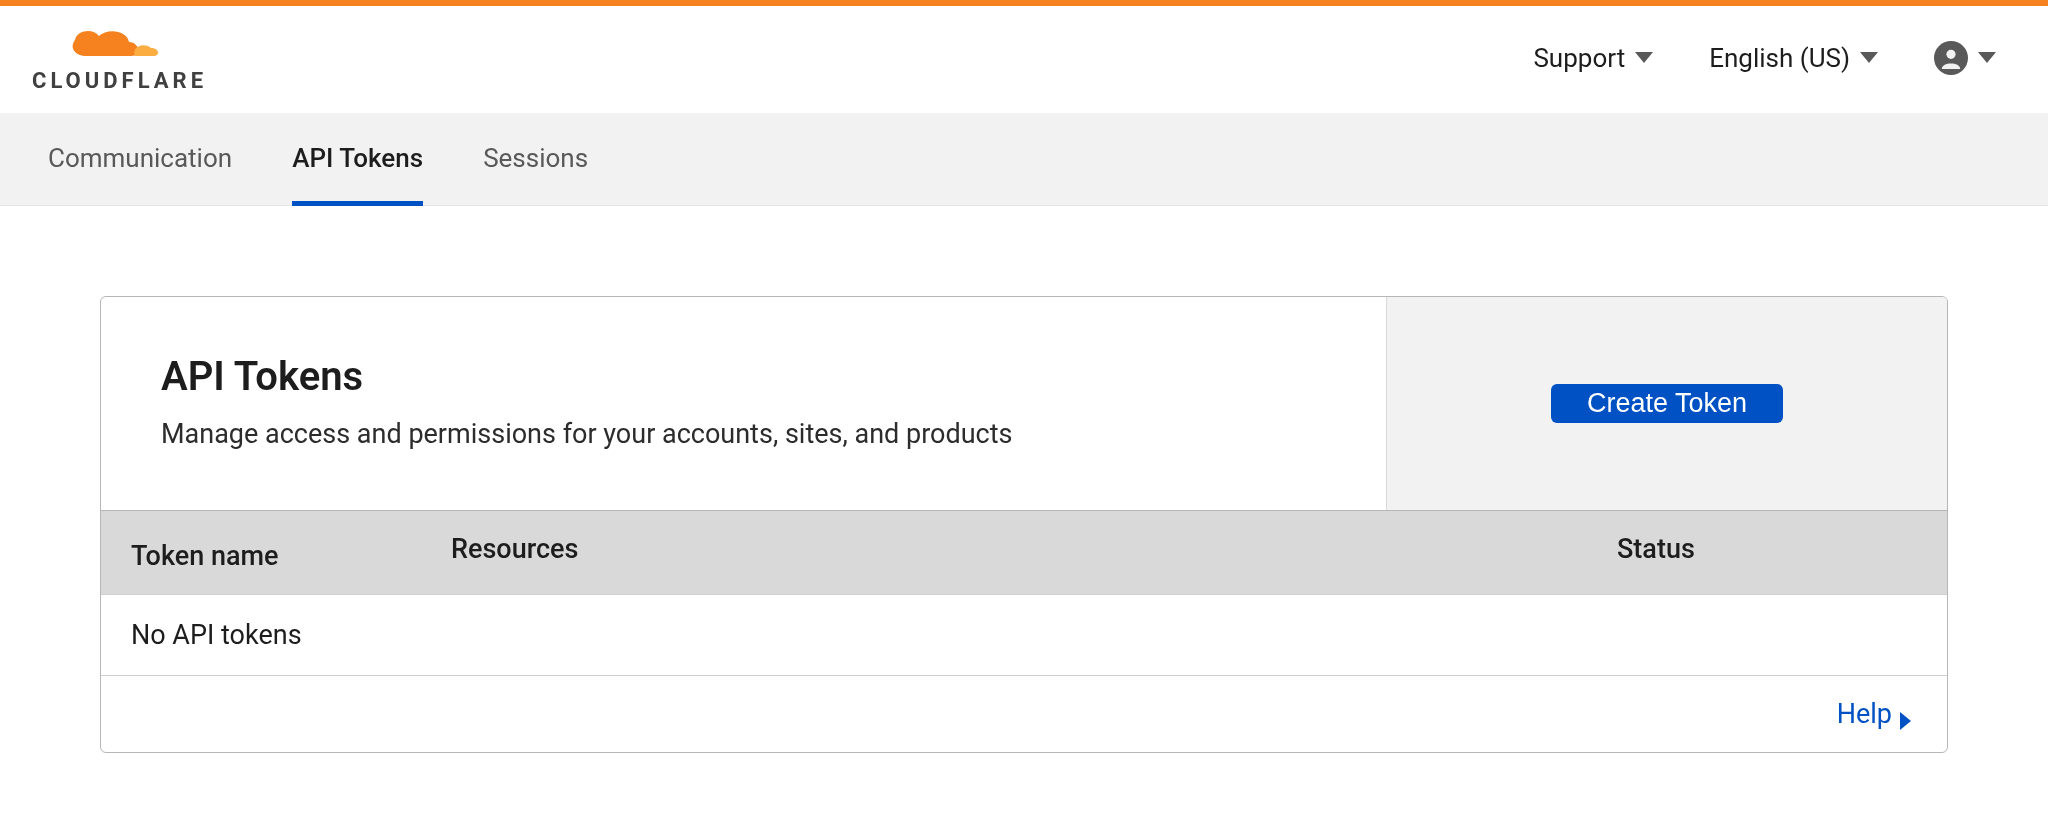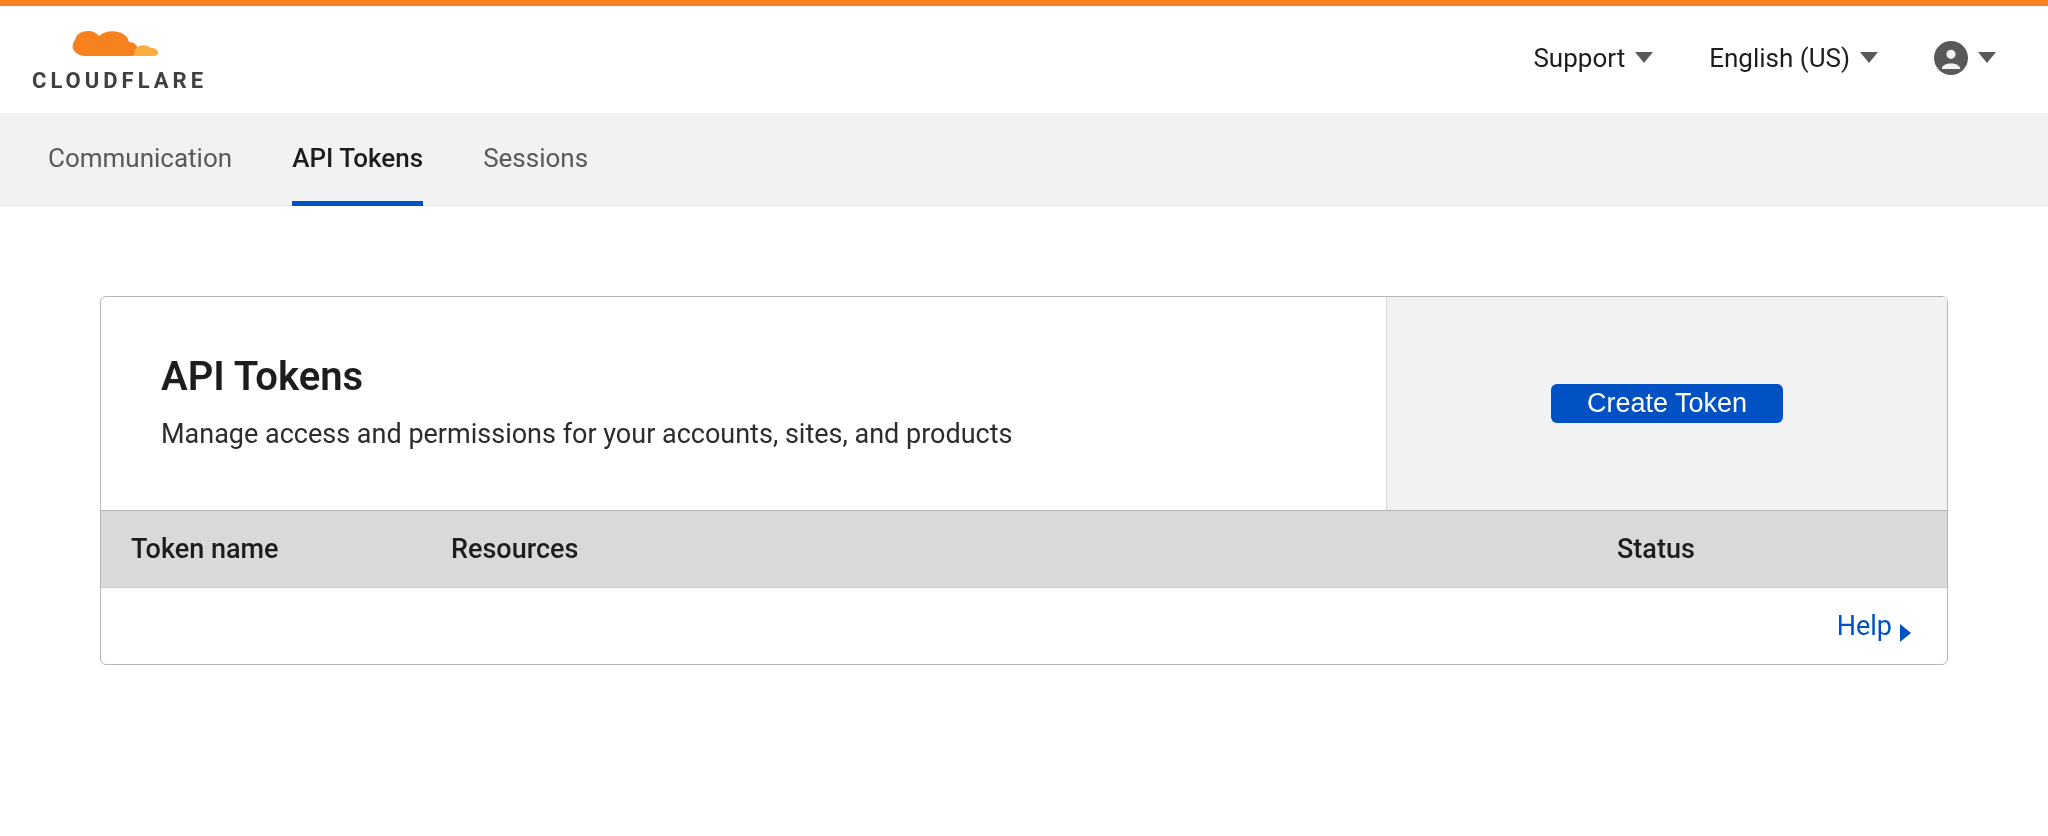--- a/index.html
+++ b/index.html
@@ -132,21 +132,21 @@
     }
     .table-head {
       display: flex;
       background: #d9d9d9;
       padding: 22px 30px;
       font-size: 27px;
       font-weight: 500;
       color: #1d1d1d;
       border-top: 1px solid #b6b6b6;
     }
-    .col-token   { flex: 0 0 320px; }
+    .col-token   { flex: 0 0 320px; margin-top: 7px; }
     .col-perm    { flex: 0 0 590px; }
     .col-res     { flex: 1; }
     .col-status  { flex: 0 0 300px; }
     .table-body {
       padding: 24px 30px;
       font-size: 27px;
       color: #1d1d1d;
       border-top: 1px solid #cfcfcf;
     }
     .card-footer {
@@ -231,20 +231,23 @@
         <button class="btn-primary">Create Token</button>
       </div>
     </div>
 
     <div class="table-head">
       <div class="col-token">Token name</div>
       <div class="col-res">Resources</div>
       <div class="col-status">Status</div>
     </div>
 
+    <div class="table-body">
+      <span>No API tokens</span>
+    </div>
 
     <div class="card-footer">
       <div class="help-link">
         <span>Help</span>
         <span class="tri"></span>
       </div>
     </div>
 
   </div>
 </div>

